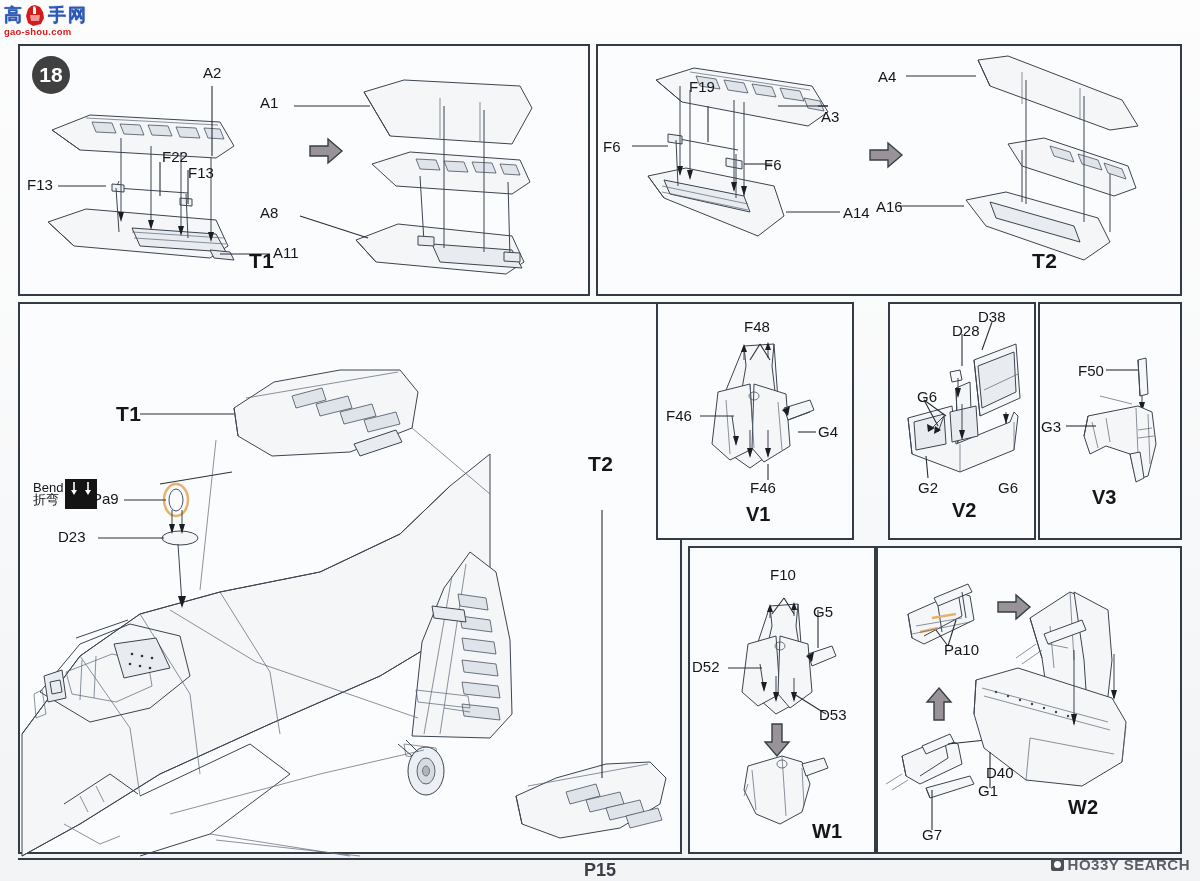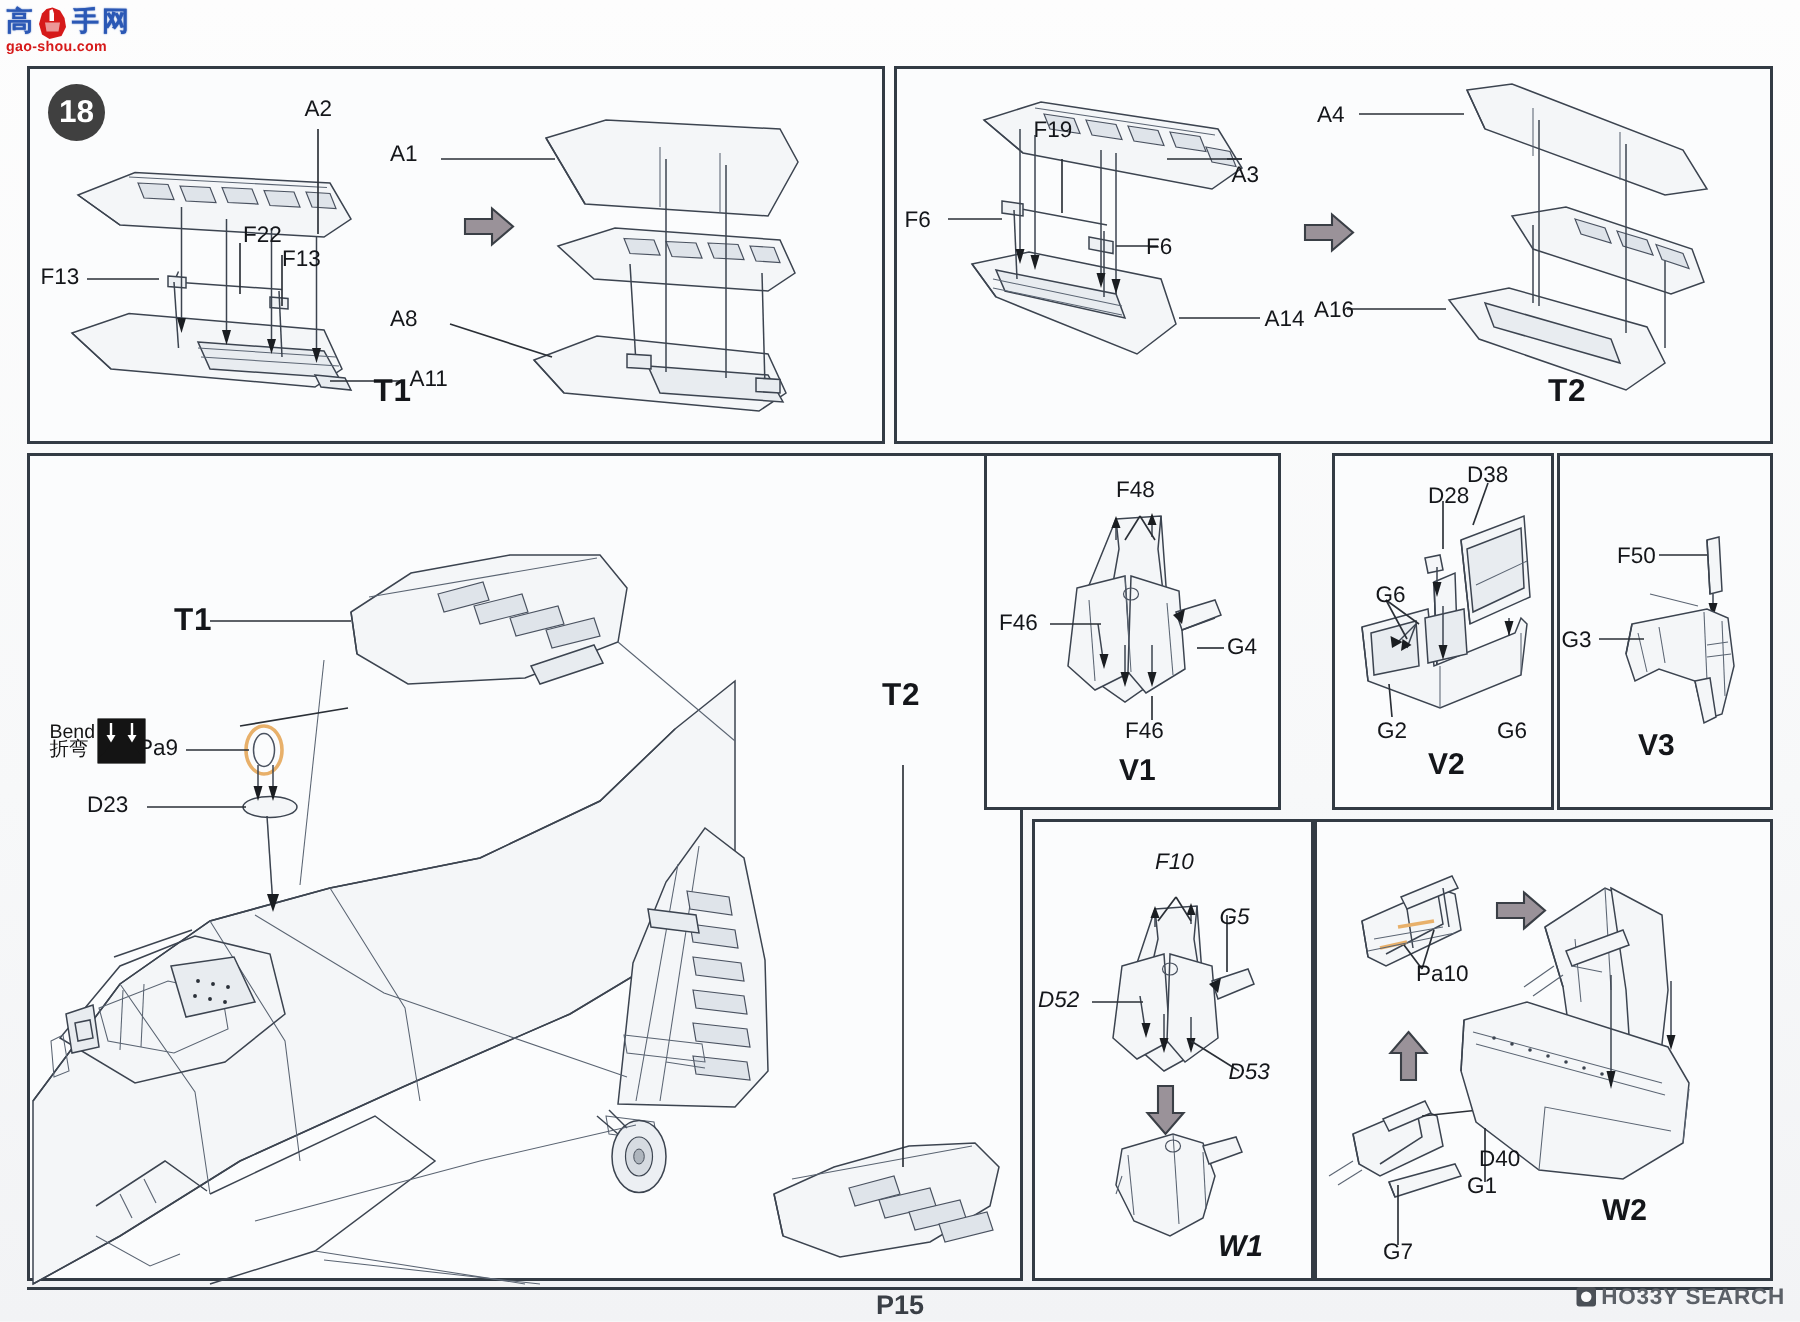--- a/index.html
+++ b/index.html
@@ -563,21 +563,21 @@
       <g class="lead">
         <path d="M66 66 L98 66"></path>
         <path d="M26 122 L56 122"></path>
       </g>
     </svg>
     <div class="lbl" style="left:38px;top:58px;">F50</div>
     <div class="lbl" style="left:1px;top:114px;">G3</div>
     <div class="lbl sub" style="left:52px;top:182px;">V3</div>
   </div>
 
-  <div class="panel inner" style="left:688px;top:546px;width:188px;height:308px;font-style:italic;">
+  <div class="panel inner" style="left:688px;top:546px;width:188px;height:308px;">
     <svg class="art" width="182" height="308" viewBox="0 0 182 308">
       <g>
         <path class="part" d="M80 58 L108 56 L112 110 L104 156 L86 166 L70 152 L64 106 Z"></path>
         <path class="ln" d="M80 58 L82 78 L76 104"></path>
         <path class="ln" d="M108 56 L106 78 L110 104"></path>
         <path class="part" d="M58 96 L86 88 L90 146 L68 158 L52 144 Z"></path>
         <path class="part" d="M90 88 L118 96 L122 144 L100 160 L88 146 Z"></path>
         <ellipse cx="90" cy="98" rx="5" ry="4" fill="none" stroke="#4a5260" stroke-width=".8"></ellipse>
         <path class="part" d="M118 106 L142 98 L146 108 L122 118 Z"></path>
         <g class="ln">

